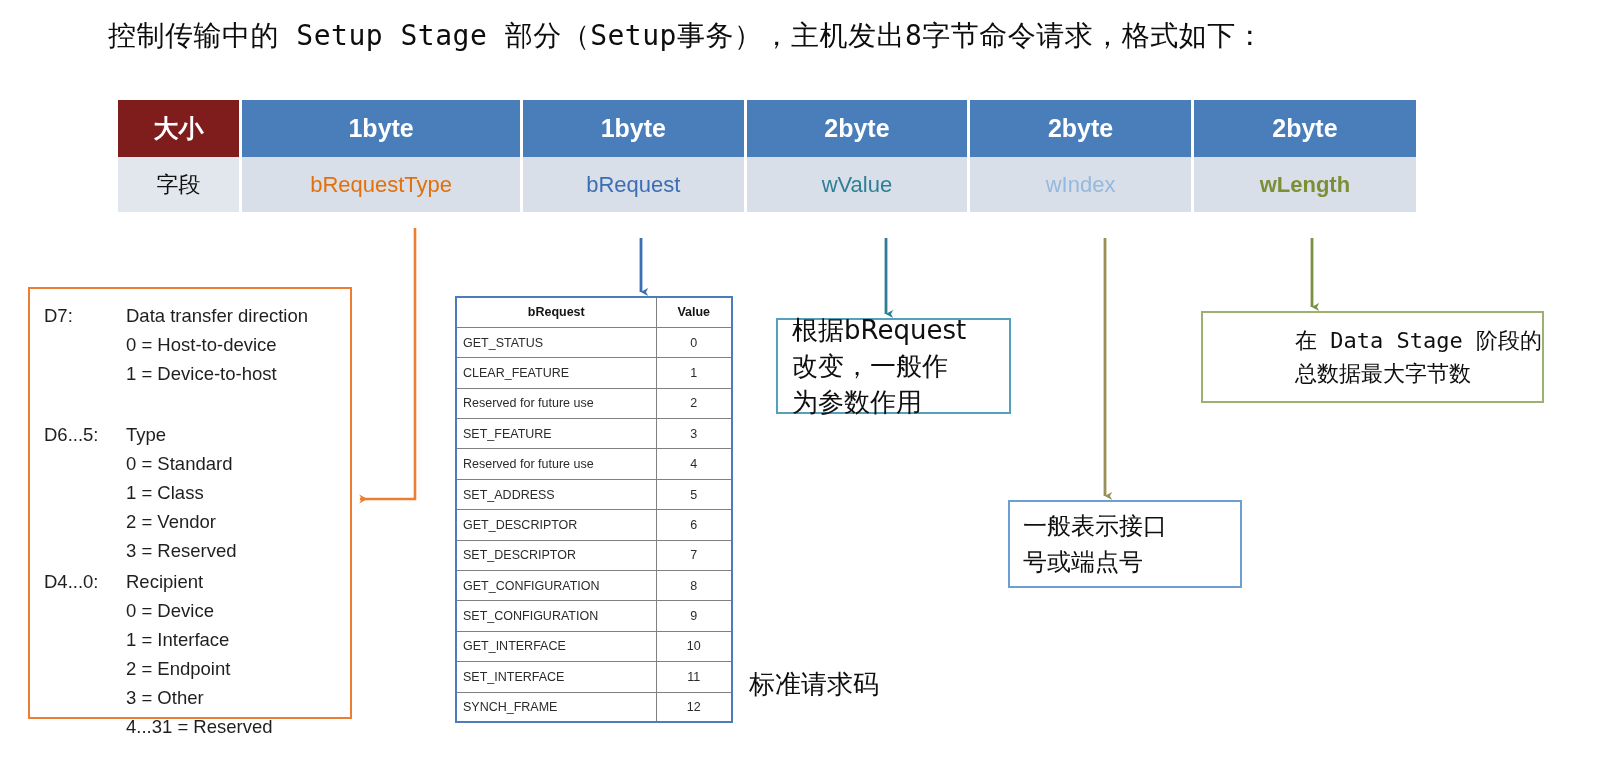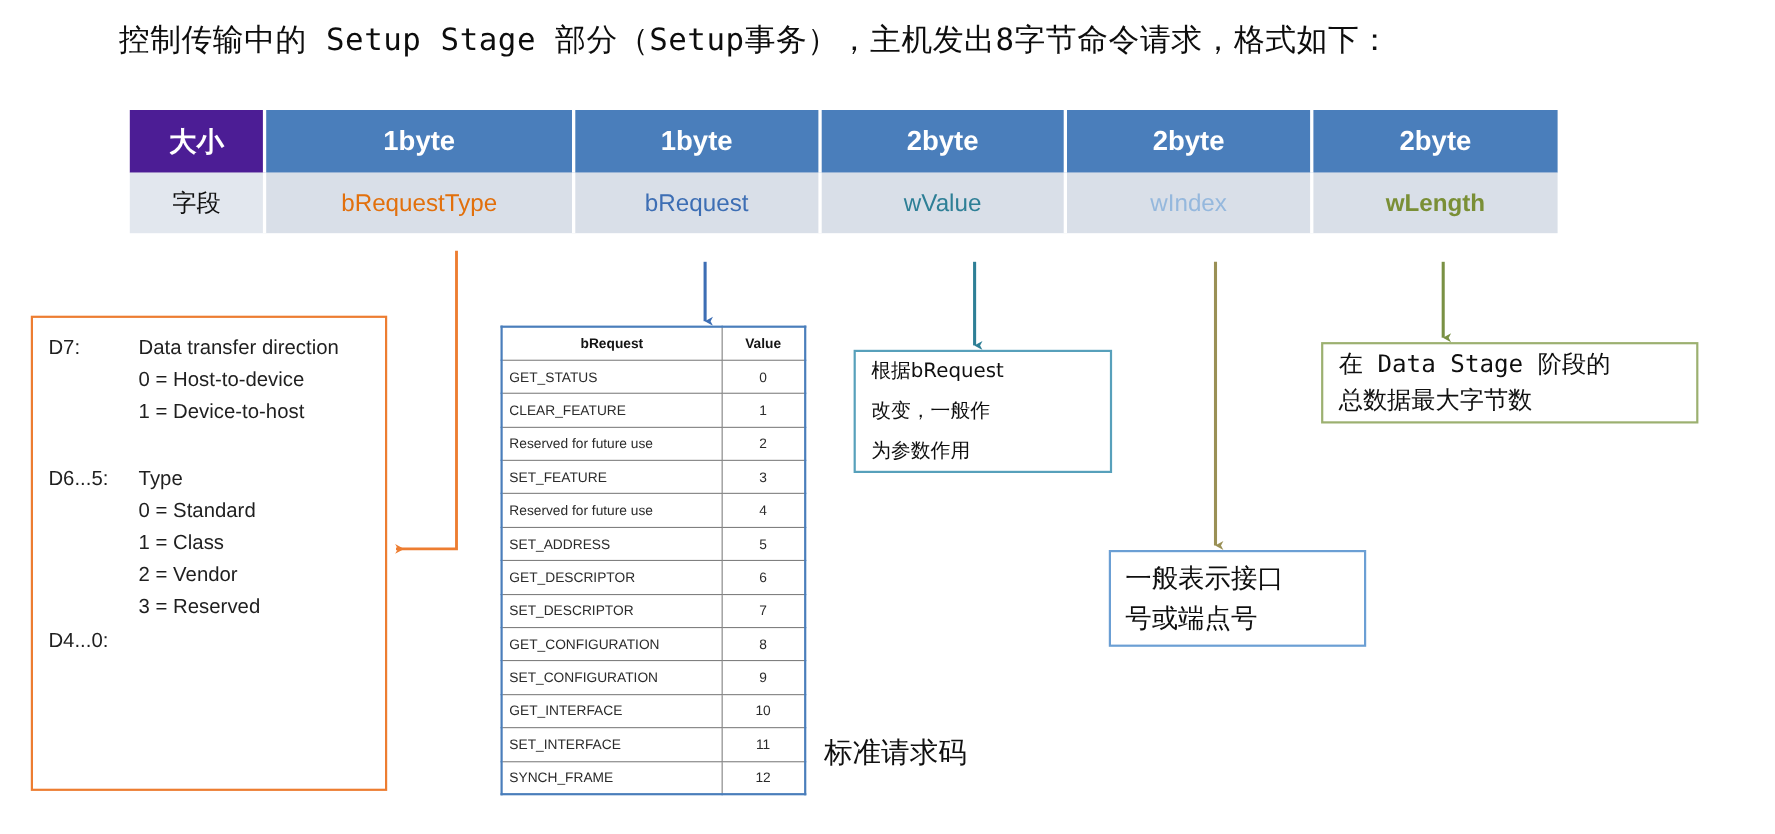--- a/index.html
+++ b/index.html
@@ -46,21 +46,21 @@
   }
   #field-table td:last-child { border-right: none; }
   .hdr-row td {
     height: 57px;
     background: #4a7ebb;
     color: #ffffff;
     font-size: 25px;
     font-weight: bold;
   }
   .hdr-row td.first-col {
-    background: #4c1d95;
+    background: #7f1d1d;
   }
   .fld-row td {
     height: 55px;
     background: #d9dfe8;
     font-size: 22px;
   }
   .fld-row td.first-col {
     background: #e2e7ee;
     color: #111111;
     font-weight: normal;
@@ -138,37 +138,38 @@
     position: absolute;
     background: #ffffff;
     box-sizing: border-box;
     font-family: "DejaVu Sans", sans-serif;
     color: #0f0f0f;
     display: flex;
     align-items: center;
   }
   .callout .ctext { white-space: pre-line; }
   #callout-wvalue {
-    left: 776px; top: 318px; width: 235px; height: 112px;
+    left: 776px; top: 318px; width: 235px; height: 96px;
     border: 2px solid #57a0bb;
-    font-size: 18px; line-height: 36px;
+    font-size: 26px; line-height: 36px;
     padding-left: 14px;
   }
   #callout-windex {
     left: 1008px; top: 500px; width: 234px; height: 88px;
     border: 2px solid #6b9fd4;
     font-size: 24px; line-height: 36px;
     padding-left: 13px;
   }
   #callout-wlength {
-    left: 1201px; top: 311px; width: 343px; height: 74px;
+    left: 1201px; top: 311px; width: 343px; height: 92px;
     border: 2px solid #9cb070;
     font-family: "DejaVu Sans Mono", "Liberation Mono", monospace;
     font-size: 22px; line-height: 33px;
     padding-left: 14px;
+    justify-content: flex-end;
   }
 
   
   #arrows { position: absolute; left: 0; top: 0; pointer-events: none; }
 </style>
 </head>
 <body>
 
 <div id="slide-title">控制传输中的 Setup Stage 部分（Setup事务），主机发出8字节命令请求，格式如下：</div>
 
@@ -241,20 +242,26 @@
   <div class="bit-group" id="bit-d65">
     <div class="bit-label">D6...5:</div>
     <div class="bit-values">Type
 0 = Standard
 1 = Class
 2 = Vendor
 3 = Reserved</div>
   </div>
   <div class="bit-group" id="bit-d40">
     <div class="bit-label">D4...0:</div>
+    <div class="bit-values">Recipient
+0 = Device
+1 = Interface
+2 = Endpoint
+3 = Other
+4...31 = Reserved</div>
   </div>
 </div>
 
 <table id="brequest-table">
   <thead>
     <tr>
       <th>bRequest</th>
       <th class="val">Value</th>
     </tr>
   </thead>

